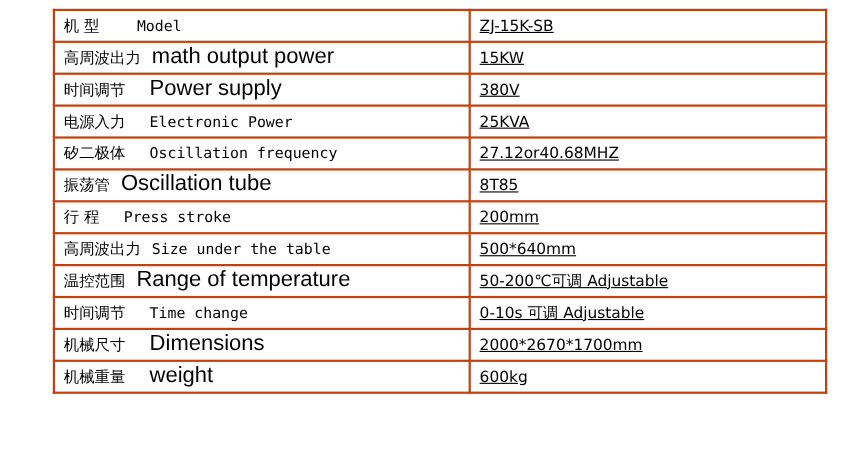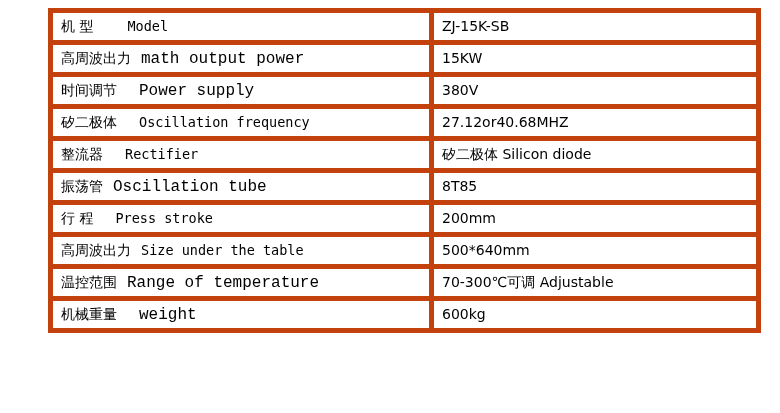--- a/index.html
+++ b/index.html
@@ -19,46 +19,47 @@
     left: 48px;
     top: 8px;
     width: 684px;
   }
   table.spec-table {
     border-collapse: collapse;
     width: 684px;
     table-layout: fixed;
   }
   table.spec-table td {
-    border: 5px solid #c2410c;
+    border: 2px solid #c2410c;
     height: 27px;
     padding: 0 0 0 8px;
     vertical-align: middle;
     font-size: 14px;
     line-height: 15px;
     white-space: nowrap;
     overflow: hidden;
   }
   td.col-label {
     width: 368px;
   }
   td.col-value {
     width: 314px;
+    text-decoration: underline;
   }
   .cn {
     font-family: "DejaVu Sans", "Liberation Sans", sans-serif;
     font-size: 14px;
   }
   .en {
     font-family: "DejaVu Sans Mono", "Liberation Mono", monospace;
     font-size: 13.5px;
   }
   .en-sans {
-    font-family: Liberation Mono, monospace;
-    font-size: 16px;
+    font-family: Liberation Sans, sans-serif;
+    font-size: 20px;
   }
   .gap-sm { display: inline-block; width: 10px; }
   .gap-md { display: inline-block; width: 22px; }
   .gap-lg { display: inline-block; width: 34px; }
   .val {
     font-family: "DejaVu Sans", "Liberation Sans", sans-serif;
     font-size: 14px;
   }
 </style>
 </head>
@@ -88,38 +89,38 @@
 
       <tr>
         <td class="col-label">
           <span class="cn">时间调节</span><span class="gap-md"></span><span class="en-sans">Power supply</span>
         </td>
         <td class="col-value">
           <span class="val">380V</span>
         </td>
       </tr>
 
+      <tr>
+        <td class="col-label">
+          <span class="cn">电源入力</span><span class="gap-md"></span><span class="en">Electronic Power</span>
+        </td>
+        <td class="col-value">
+          <span class="val">25KVA</span>
+        </td>
+      </tr>
 
       <tr>
         <td class="col-label">
           <span class="cn">矽二极体</span><span class="gap-md"></span><span class="en">Oscillation frequency</span>
         </td>
         <td class="col-value">
           <span class="val">27.12or40.68MHZ</span>
         </td>
       </tr>
 
-      <tr>
-        <td class="col-label">
-          <span class="cn">整流器</span><span class="gap-md"></span><span class="en">Rectifier</span>
-        </td>
-        <td class="col-value">
-          <span class="val">矽二极体  Silicon diode</span>
-        </td>
-      </tr>
 
       <tr>
         <td class="col-label">
           <span class="cn">振荡管</span><span class="gap-sm"></span><span class="en-sans">Oscillation tube</span>
         </td>
         <td class="col-value">
           <span class="val">8T85</span>
         </td>
       </tr>
 
@@ -141,25 +142,41 @@
           <span class="val">500*640mm</span>
         </td>
       </tr>
 
 
       <tr>
         <td class="col-label">
           <span class="cn">温控范围</span><span class="gap-sm"></span><span class="en-sans">Range of temperature</span>
         </td>
         <td class="col-value">
-          <span class="val">70-300℃可调  Adjustable</span>
+          <span class="val">50-200℃可调  Adjustable</span>
         </td>
       </tr>
 
+      <tr>
+        <td class="col-label">
+          <span class="cn">时间调节</span><span class="gap-md"></span><span class="en">Time change</span>
+        </td>
+        <td class="col-value">
+          <span class="val">0-10s 可调 Adjustable</span>
+        </td>
+      </tr>
 
+      <tr>
+        <td class="col-label">
+          <span class="cn">机械尺寸</span><span class="gap-md"></span><span class="en-sans">Dimensions</span>
+        </td>
+        <td class="col-value">
+          <span class="val">2000*2670*1700mm</span>
+        </td>
+      </tr>
 
       <tr>
         <td class="col-label">
           <span class="cn">机械重量</span><span class="gap-md"></span><span class="en-sans">weight</span>
         </td>
         <td class="col-value">
           <span class="val">600kg</span>
         </td>
       </tr>
 

